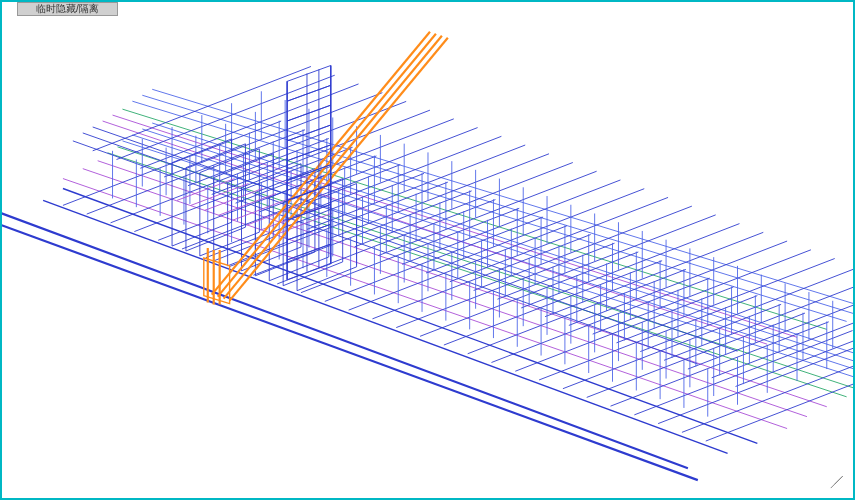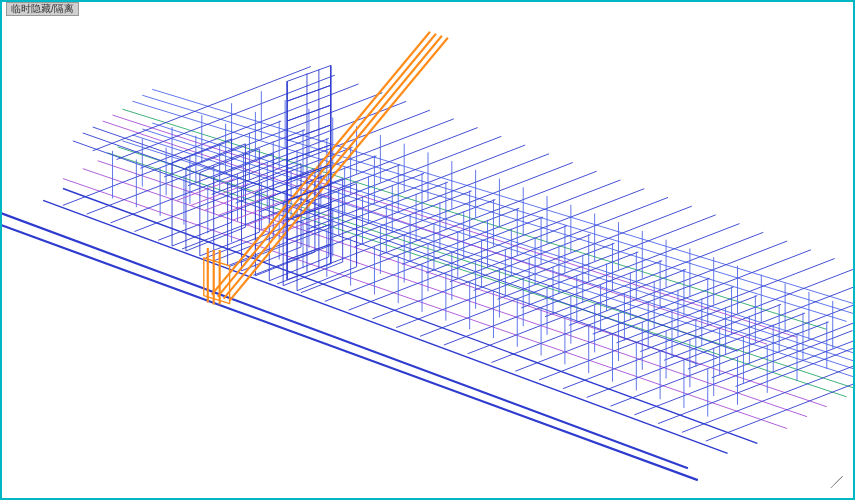--- a/index.html
+++ b/index.html
@@ -6,25 +6,25 @@
     html, body { width: 855px; height: 500px; overflow: hidden; }
     body {
       background: #ffffff;
       border: 2px solid #00b8c4;
       position: relative;
       font-family: "SimSun", "Microsoft YaHei", sans-serif;
     }
     .tag {
       position: absolute;
       top: 0;
-      left: 4px;
+      left: 15px;
       background: #d0d0d0;
       border: 1px solid #999;
       font-size: 10px;
-      padding: 0 4px;
+      padding: 0 18px;
       line-height: 12px;
       color: #333;
       z-index: 10;
     }
     .canvas {
       position: absolute;
       inset: 0;
     }
     svg { width: 100%; height: 100%; display: block; }
     .blue { stroke: #2e3bcf; }

